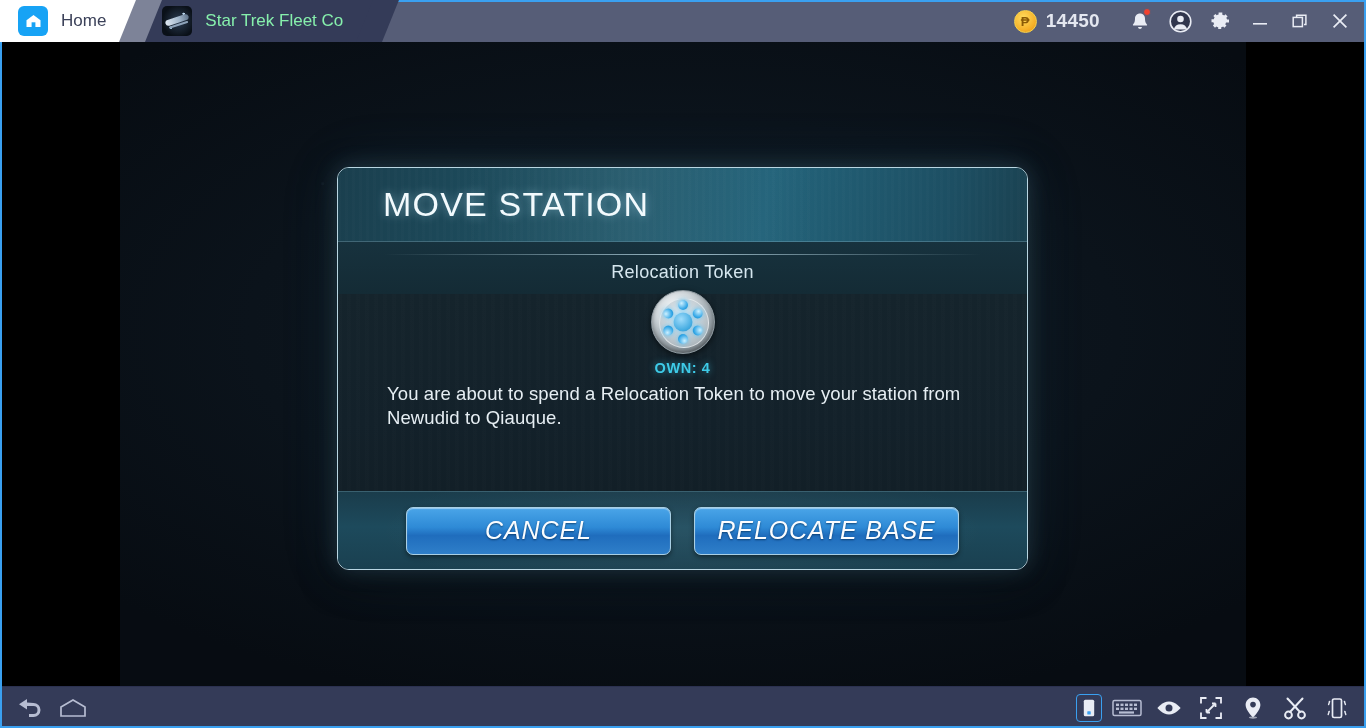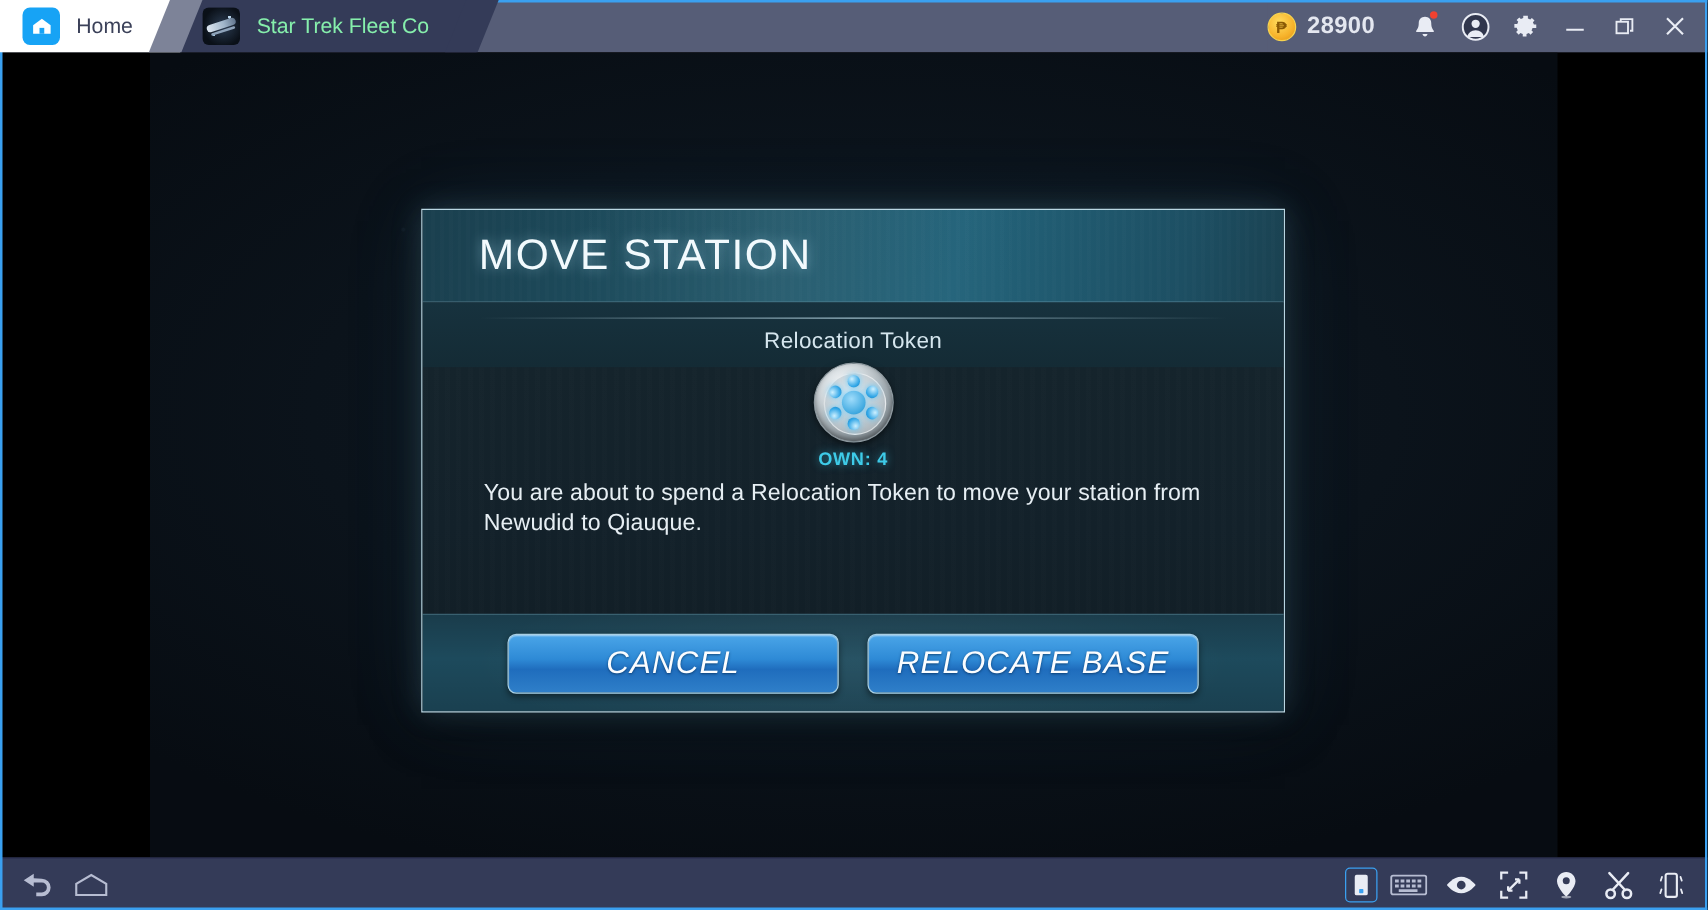--- a/index.html
+++ b/index.html
@@ -146,21 +146,21 @@
     background:
       radial-gradient(circle at 18% 22%, rgba(120,160,190,.05) 0 1px, transparent 2px),
       radial-gradient(circle at 74% 68%, rgba(120,160,190,.04) 0 1px, transparent 2px);
   }
 
   
   .dialog {
     position:absolute;
     left:337px; top:125px;
     width:691px; height:403px;
-    border-radius:0;
+    border-radius:12px;
     border:1.5px solid #b9d6e2;
     background:#132028;
     overflow:hidden;
     box-shadow:
       0 0 22px rgba(120,190,225,.22),
       0 0 60px rgba(70,140,180,.13),
       0 10px 34px rgba(0,0,0,.6);
   }
   .dlg-header {
     position:relative;
@@ -343,21 +343,21 @@
       </div>
       <div class="tab-label">Star Trek Fleet Co</div>
     </div>
 
     <div class="tb-spacer"></div>
 
     <div class="tb-right">
 
       <div class="coin-wrap">
         <div class="coin">₱</div>
-        <div class="coin-amount">28900</div>
+        <div class="coin-amount">14450</div>
       </div>
 
       <div class="tb-icon">
         <svg width="20" height="21" viewBox="0 0 20 21" aria-hidden="true">
           <path d="M10 2.4c-3 0-5 2.2-5 5 0 4-1.4 5.2-2 6.1-.3.5 0 1.1.6 1.1h12.8c.6 0 .9-.6.6-1.1-.6-.9-2-2.1-2-6.1 0-2.8-2-5-5-5z" fill="#e9ecf4"></path>
           <path d="M8 16.1c.2 1.2 1 2 2 2s1.8-.8 2-2z" fill="#e9ecf4"></path>
         </svg>
         <div class="notif-dot"></div>
       </div>
 

